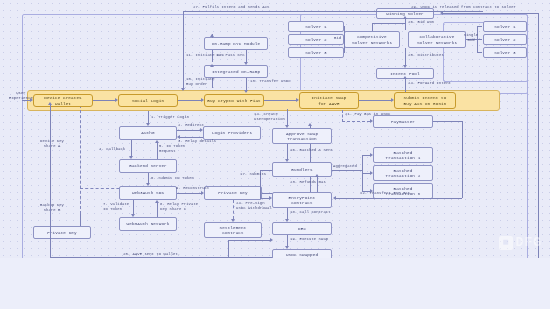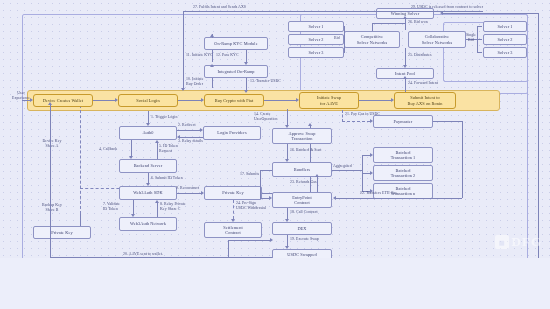--- a/index.html
+++ b/index.html
@@ -1,21 +1,21 @@
 <!DOCTYPE html>
 <html><head>
 <meta charset="utf-8">
 <style>
   html,body{margin:0;padding:0;background:#eceefa;}
   #stage{
     position:relative;width:550px;height:258px;overflow:hidden;
     background-color:#e9ebf8;
     background-image:radial-gradient(#c9cde8 0.6px, transparent 0.7px);
     background-size:7px 7px;
-    font-family:Liberation Serif, serif;
+    font-family:Liberation Mono, monospace;
   }
   .node{
     position:absolute;box-sizing:border-box;
     border:1px solid #8e93c4;background:#eef0fb;border-radius:2px;
     display:flex;align-items:center;justify-content:center;text-align:center;
     color:#3d4270;font-size:4.3px;line-height:1.25;letter-spacing:.1px;
     padding:1px;
   }
   .node.ux{
     background:#fbe3a0;border:1px solid #c79a2c;color:#4a3c14;border-radius:3px;

